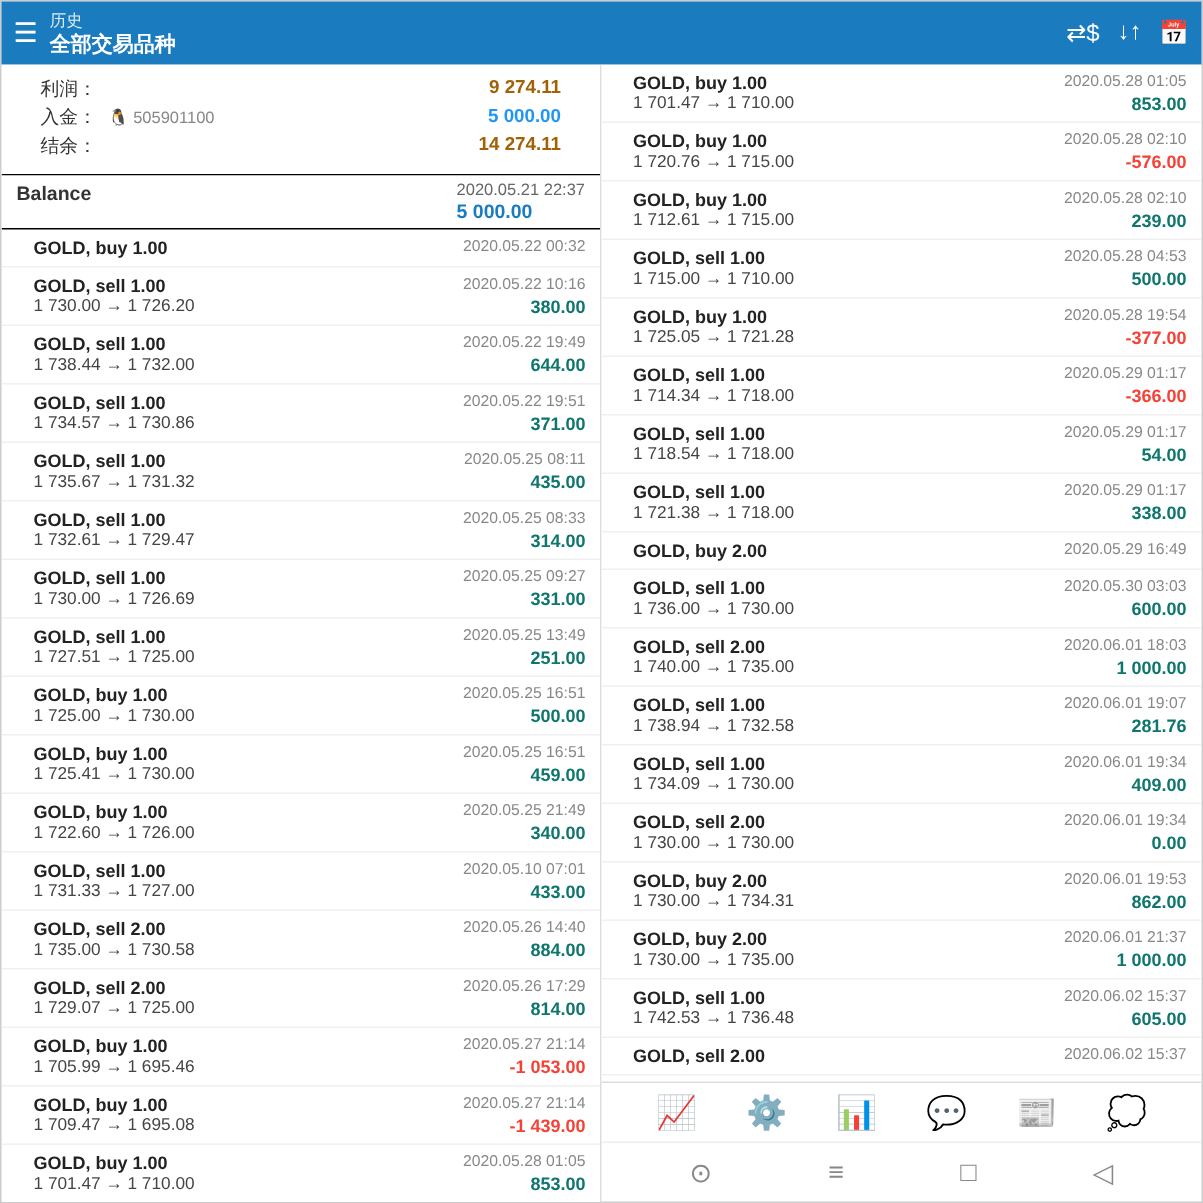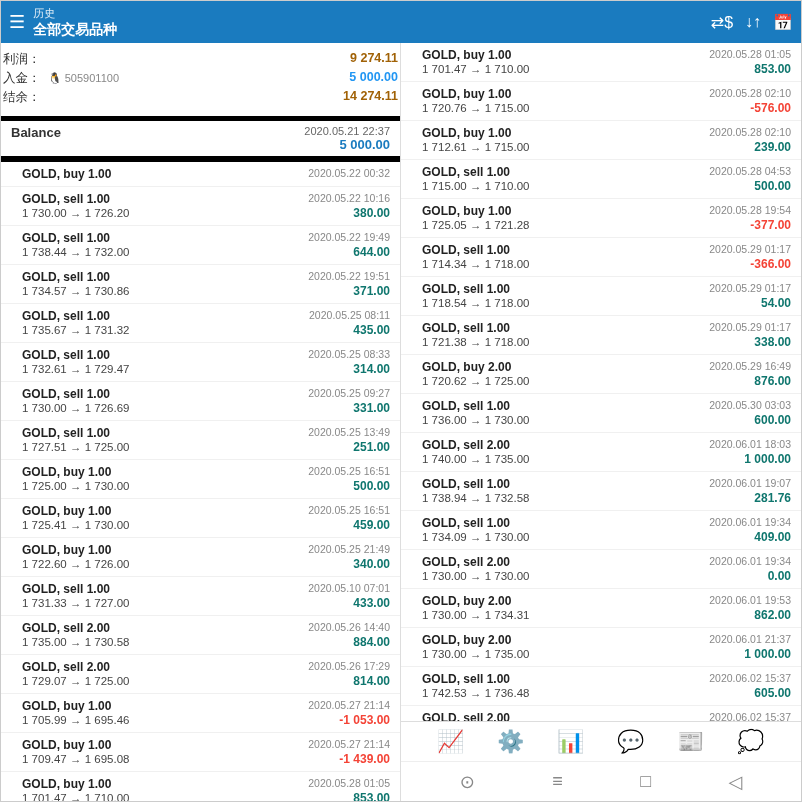--- a/index.html
+++ b/index.html
@@ -70,44 +70,44 @@
     
     .left-panel {
       width: 400px;
       display: flex;
       flex-direction: column;
       border-right: 1px solid #ddd;
       overflow: hidden;
     }
 
     .summary-section {
-      padding: 8px 2px;
+      padding: 8px 26px;
       background: #fff;
-      border-bottom: 5px solid #000000;
+      border-bottom: 1px solid #000000;
     }
     .summary-row {
       display: flex;
       justify-content: space-between;
       font-size: 12.5px;
       margin-bottom: 2px;
     }
     .summary-label { color: #333; }
     .summary-value-blue { color: #a16207; font-weight: bold; }
     .summary-value-green { color: #2196F3; font-weight: bold; }
 
     .balance-row {
       display: flex;
       justify-content: space-between;
       align-items: flex-start;
       padding: 4px 10px;
       background: #fff;
-      border-bottom: 6px solid #000000;
+      border-bottom: 1px solid #000000;
     }
     .balance-label { font-size: 13px; font-weight: bold; color: #333; }
-    .balance-right { text-align: right; font-size: 11px; color: #555; margin-left: 19px; }
+    .balance-right { text-align: left; font-size: 11px; color: #555; margin-left: 19px; }
     .balance-date { color: #666; }
     .balance-amount { color: #1a7bbf; font-weight: bold; font-size: 13px; }
 
     
     .trade-list {
       flex: 1;
       overflow-y: auto;
       background: #fff;
     }
     .trade-item {
@@ -589,24 +589,20 @@
                 <span class="trade-profit profit-blue">338.00</span>
               </div>
             </div>
           </div>
           <div class="trade-item">
             <div class="trade-item-left-bar bar-green"></div>
             <div class="trade-item-content">
               <div class="trade-item-header">
                 <span class="trade-type">GOLD, buy 2.00</span>
                 <span class="trade-date">2020.05.29 16:49</span>
-              </div>
-              <div class="trade-item-bottom">
-                <span class="trade-prices">1 720.62 → 1 725.00</span>
-                <span class="trade-profit profit-blue">876.00</span>
               </div>
             </div>
           </div>
           <div class="trade-item">
             <div class="trade-item-left-bar bar-green"></div>
             <div class="trade-item-content">
               <div class="trade-item-header">
                 <span class="trade-type">GOLD, sell 1.00</span>
                 <span class="trade-date">2020.05.30 03:03</span>
               </div>

